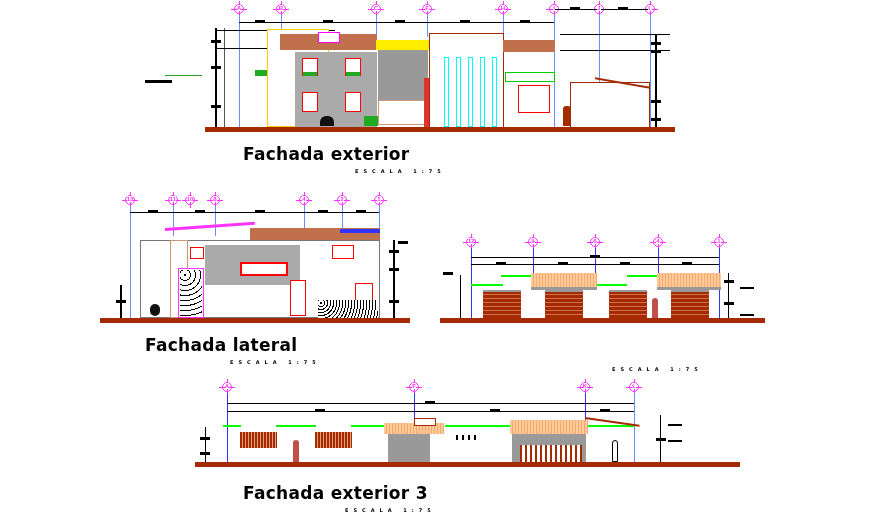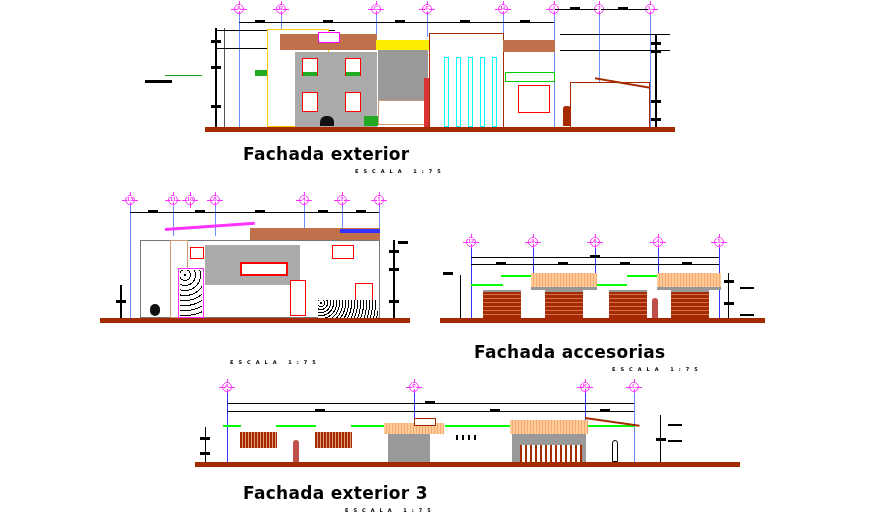--- a/index.html
+++ b/index.html
@@ -145,20 +145,21 @@
   <div class="box" style="left:150px;top:304px;width:10px;height:12px;background:#111;border-radius:5px;"></div>
 
   <div class="box" style="left:393px;top:240px;width:2px;height:78px;background:#000;"></div>
   <div class="tick" style="left:389px;top:250px;"></div>
   <div class="tick" style="left:389px;top:268px;"></div>
   <div class="tick" style="left:389px;top:300px;"></div>
   <div class="tick" style="left:398px;top:241px;"></div>
   <div class="box" style="left:120px;top:285px;width:2px;height:33px;background:#000;"></div>
   <div class="tick" style="left:116px;top:300px;"></div>
   <div class="ground" style="left:100px;top:318px;width:310px;"></div>
+  <div class="title" style="left:145px;top:335px;">Fachada lateral</div>
   <div class="scale" style="left:230px;top:359px;">ESCALA 1:75</div>
 </div>
 
 <div class="abs" style="left:0;top:0;width:870px;height:517px;pointer-events:none;">
   <div class="bubble" style="left:466px;top:237px;"><span>12</span></div>
   <div class="bubble" style="left:528px;top:237px;"><span>9</span></div>
   <div class="bubble" style="left:590px;top:237px;"><span>6</span></div>
   <div class="bubble" style="left:653px;top:237px;"><span>4</span></div>
   <div class="bubble" style="left:714px;top:237px;"><span>1</span></div>
   <div class="vline" style="left:471px;top:248px;height:70px;background:#33f;"></div>
@@ -191,21 +192,20 @@
   <div class="box" style="left:652px;top:298px;width:6px;height:20px;background:#c0504a;border-radius:3px 3px 0 0;"></div>
 
   <div class="box" style="left:728px;top:273px;width:1px;height:45px;background:#000;"></div>
   <div class="tick" style="left:724px;top:280px;"></div>
   <div class="tick" style="left:724px;top:302px;"></div>
   <div class="box" style="left:740px;top:287px;width:14px;height:2px;background:#000;"></div>
   <div class="box" style="left:740px;top:314px;width:14px;height:2px;background:#000;"></div>
   <div class="tick" style="left:443px;top:272px;"></div>
   <div class="box" style="left:460px;top:275px;width:1px;height:43px;background:#000;"></div>
   <div class="ground" style="left:440px;top:318px;width:325px;"></div>
-  <div class="title" style="left:474px;top:342px;">Fachada accesorias</div>
   <div class="scale" style="left:612px;top:366px;">ESCALA 1:75</div>
 </div>
 
 <div class="abs" style="left:0;top:0;width:870px;height:517px;pointer-events:none;">
   <div class="bubble" style="left:222px;top:382px;"><span>A</span></div>
   <div class="bubble" style="left:409px;top:382px;"><span>F</span></div>
   <div class="bubble" style="left:580px;top:382px;"><span>K</span></div>
   <div class="bubble" style="left:629px;top:382px;"><span>L</span></div>
   <div class="vline" style="left:227px;top:393px;height:74px;background:#33f;"></div>
   <div class="vline" style="left:414px;top:393px;height:30px;background:#33f;"></div>

